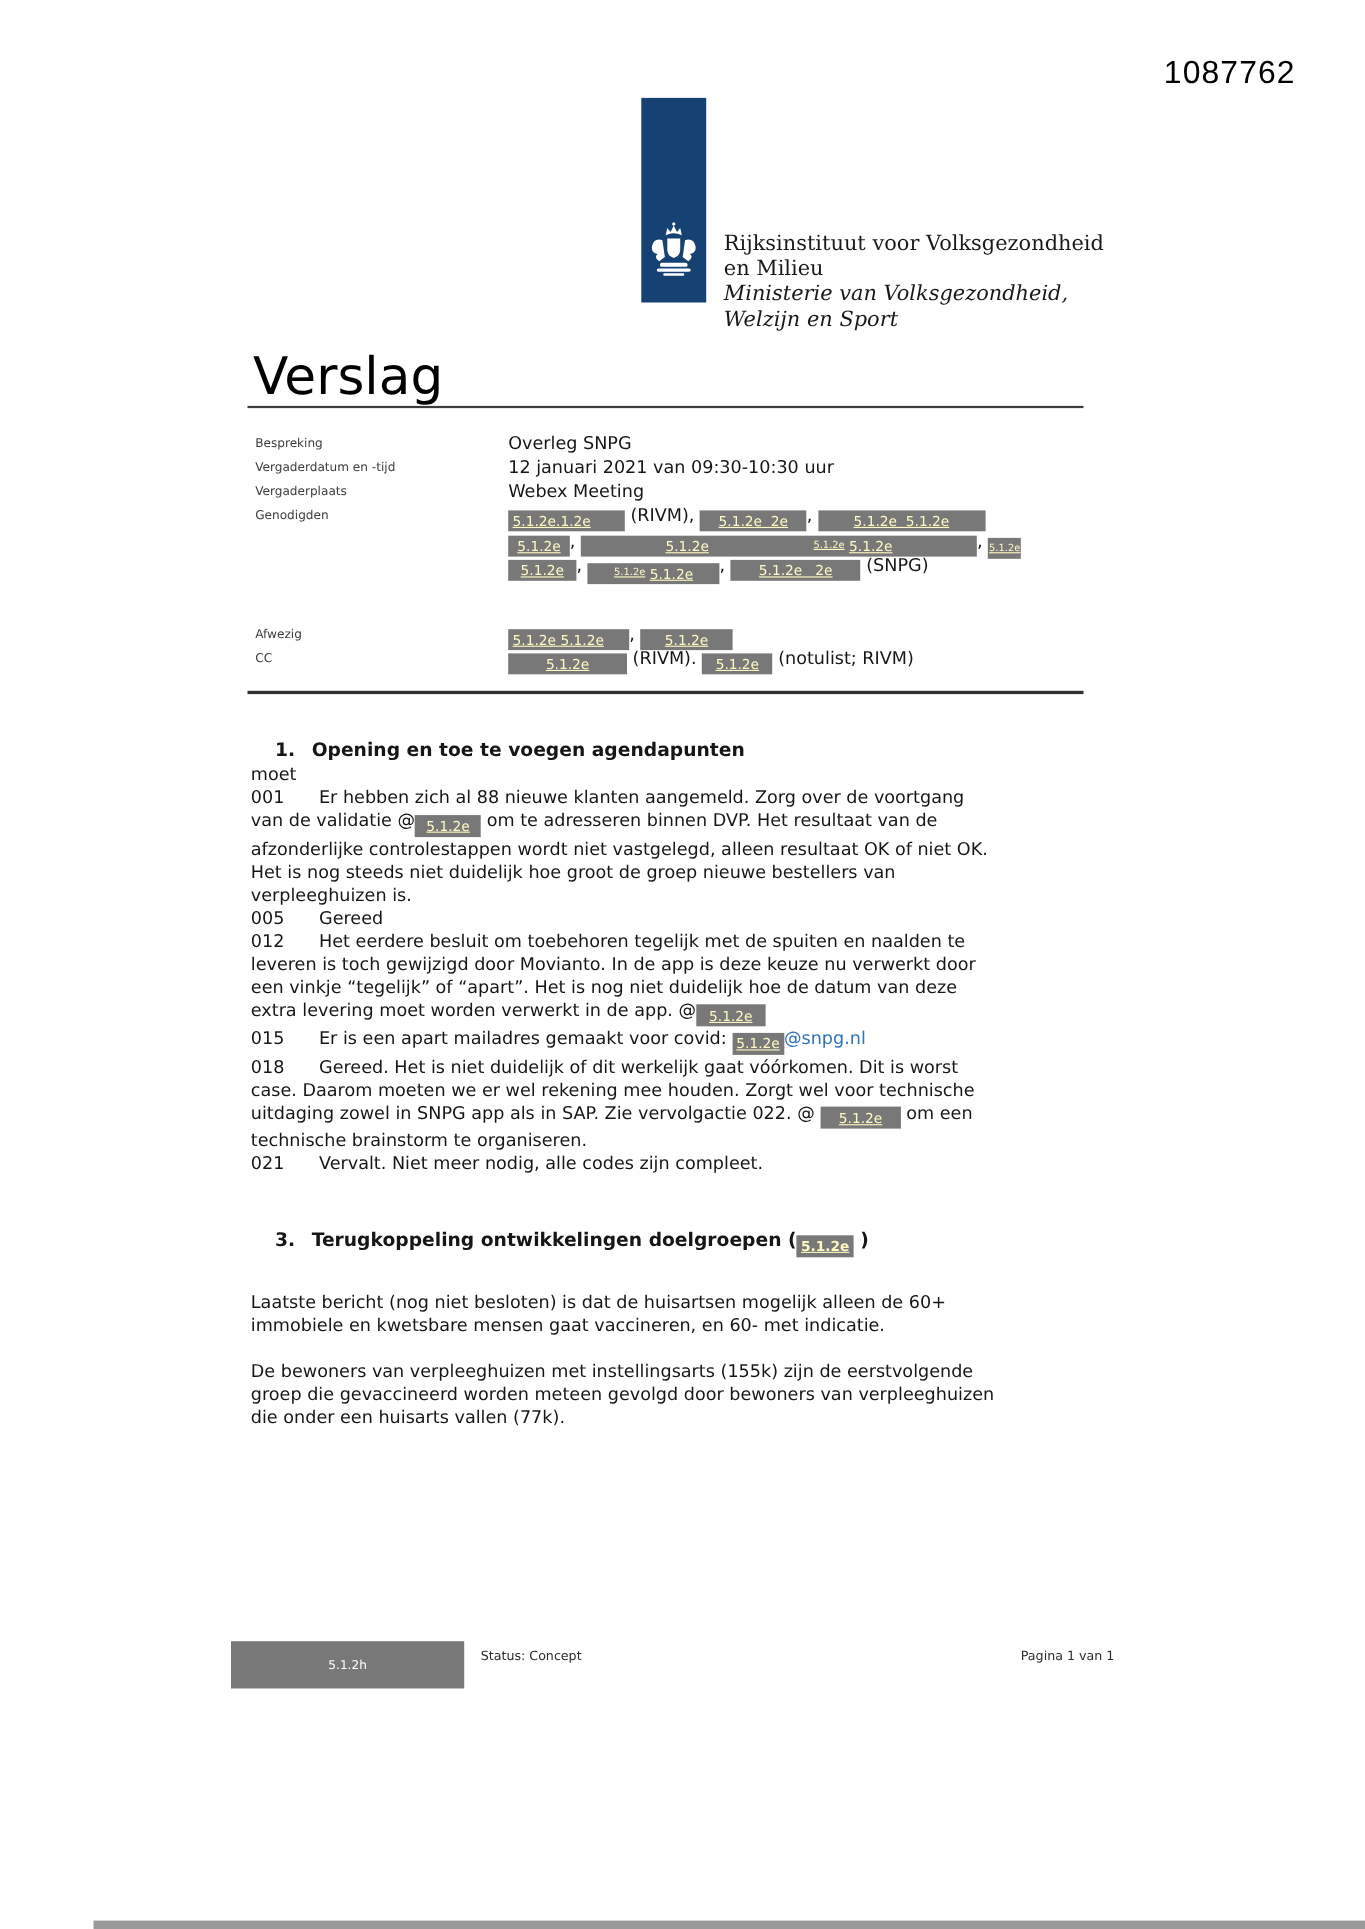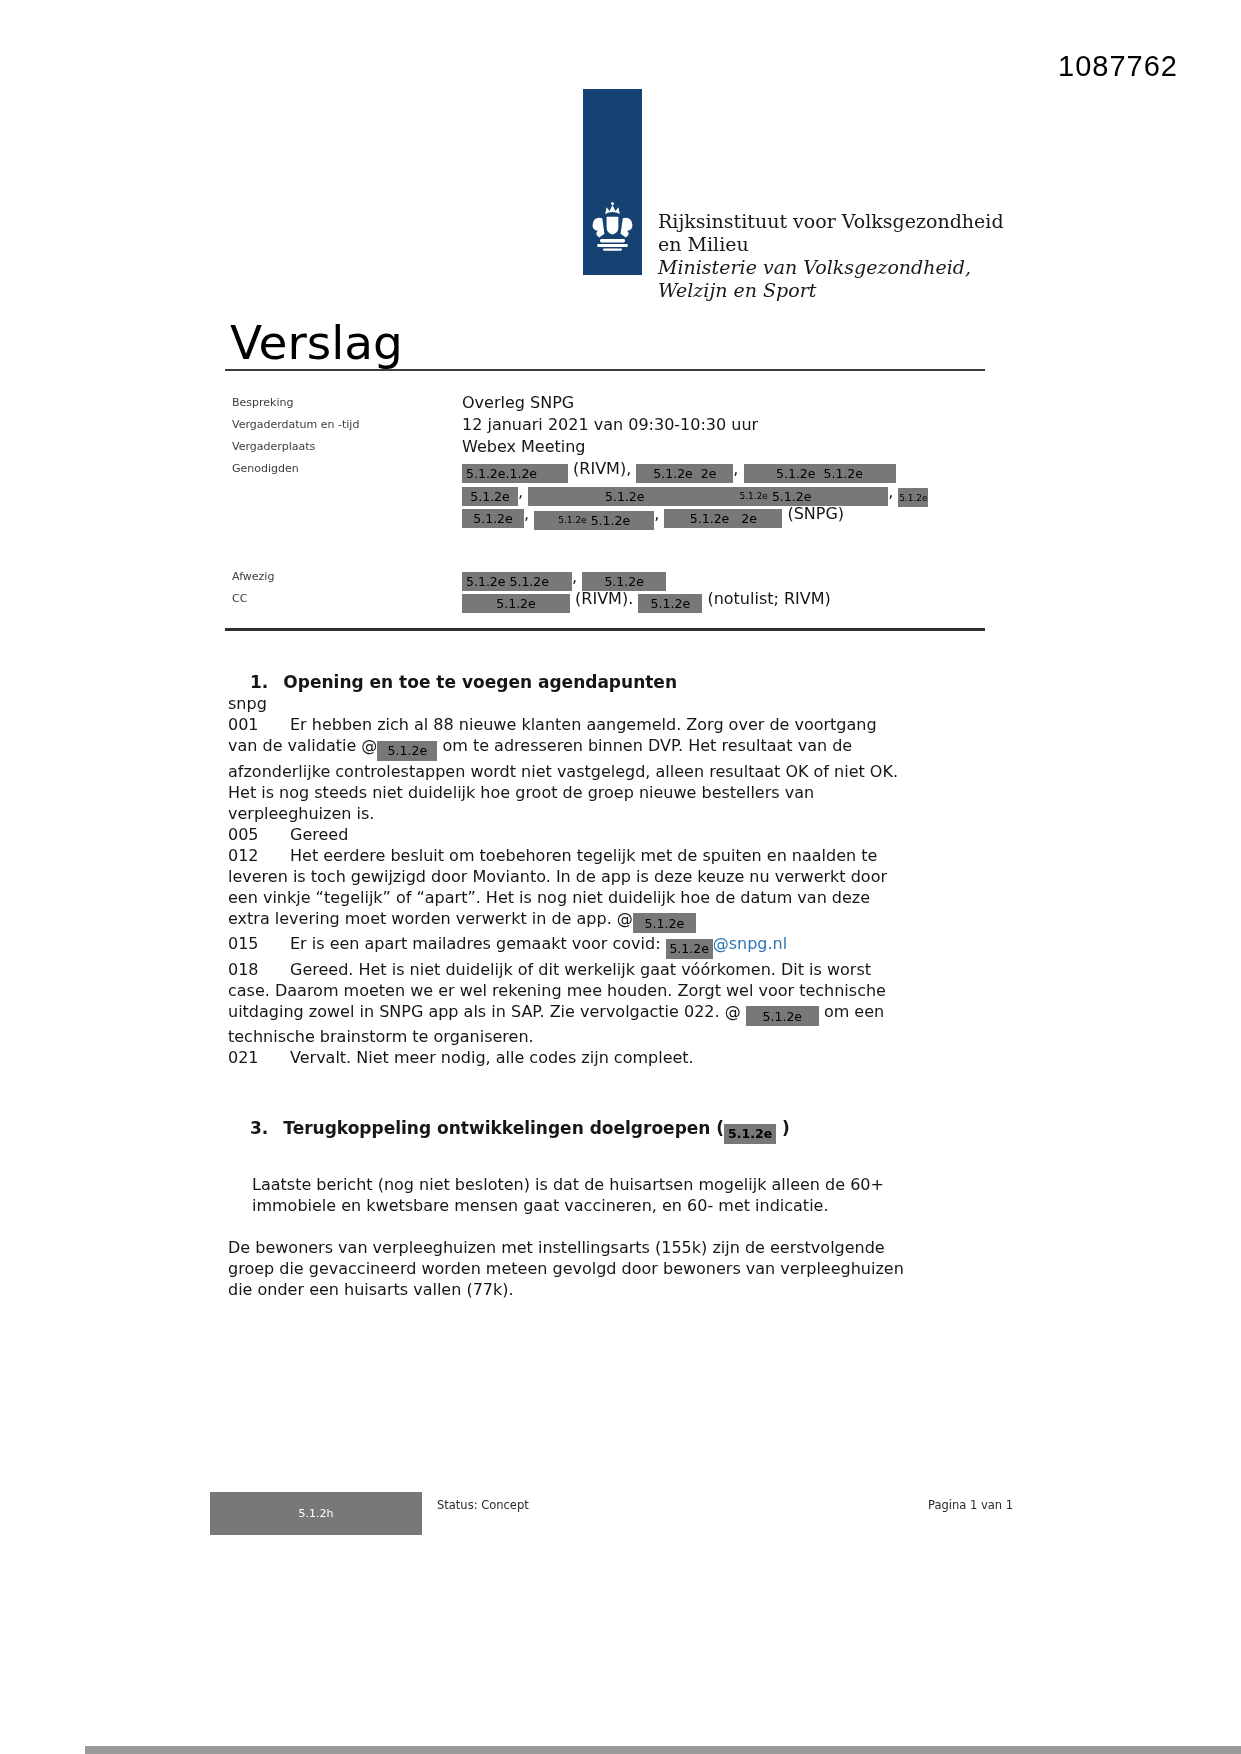--- a/index.html
+++ b/index.html
@@ -20,35 +20,35 @@
   .rule1{position:absolute;left:225px;top:369px;width:760px;height:2px;background:#3c3c3c;}
   .rule2{position:absolute;left:225px;top:628px;width:760px;height:3px;background:#303030;}
   
   .meta-row{position:absolute;left:0;width:1050px;}
   .meta-label{position:absolute;left:232px;top:3px;font-size:11px;color:#3d3d3d;white-space:pre;}
   .meta-value{position:absolute;left:462px;top:0;font-size:16px;color:#161616;white-space:pre;}
   .meta-line{height:22.5px;white-space:pre;}
   .mr-0{top:393px}.mr-1{top:415px}.mr-2{top:437px}.mr-3{top:459px}.mr-4{top:567px}.mr-5{top:589px}
   
   .chip{display:inline-flex;align-items:center;justify-content:center;height:19px;
-    background:var(--redact,#787878);color:#000000;font-size:12.5px;vertical-align:-4px;
-    padding:0 4px;box-sizing:border-box;}
+    background:var(--redact,#787878);color:#fef9c3;font-size:12.5px;vertical-align:-4px;
+    padding:0 4px;box-sizing:border-box;text-decoration:underline;}
   .chip .cp{white-space:pre;}
   .chip .cp.s{font-size:9px;}
   .chip.j-start{justify-content:flex-start;}
   .content .chip{height:20px;vertical-align:-4px;}
   
   .content{position:absolute;left:228px;top:672px;width:800px;font-size:16px;line-height:21px;color:#161616;}
   .content .para{white-space:pre-wrap;}
   .heading{font-weight:bold;font-size:17px;}
   .hnum{display:inline-block;margin-left:22px;margin-right:15px;}
   .bnum{display:inline-block;width:62px;}
   .c-b2{margin-top:26px;}
   .c-b11{margin-top:50px;}
-  .c-b12{margin-top:30px;margin-left:24px;}
+  .c-b12{margin-top:30px;}
   .c-b13{margin-top:21px;}
   a.email-link{color:var(--link,#2E74B5);text-decoration:none;}
   
   .footer-chip{position:absolute;left:210px;top:1492px;width:212px;height:43px;background:var(--redact,#787878);
     color:#ffffff;font-size:11px;display:flex;align-items:center;justify-content:center;}
   .footer-status{position:absolute;left:437px;top:1498px;font-size:11.5px;color:#2b2b2b;}
   .footer-page{position:absolute;left:928px;top:1498px;font-size:11.5px;color:#2b2b2b;}
   .bottom-edge{position:absolute;left:85px;top:1746px;width:1156px;height:8px;background:#9a9a9a;}
 </style>
 </head>
@@ -105,21 +105,21 @@
       <div class="meta-row mr-5">
         <div class="meta-label">CC</div>
         <div class="meta-value"><div class="meta-line"><span class="chip" style="width: 108px;"><span class="cp">5.1.2e</span></span><span> (RIVM). </span><span class="chip" style="width: 64px;"><span class="cp">5.1.2e</span></span><span> (notulist; RIVM)</span></div></div>
       </div>
     </div>
 
   <div class="rule2"></div>
 
   <div class="content" id="content">
       <div class="heading c-b0"><span class="hnum">1.</span><span><span>Opening en toe te voegen agendapunten</span></span></div>
-      <div class="para c-b1"><span>snpg</span></div>
+      <div class="para c-b1"><span>moet</span></div>
       <div class="para c-b3"><span class="bnum">001</span><span>Er hebben zich al 88 nieuwe klanten aangemeld. Zorg over de voortgang</span><br><span>van de validatie @</span><span class="chip" style="width: 60px;"><span class="cp">5.1.2e</span></span><span> om te adresseren binnen DVP. Het resultaat van de</span><br><span>afzonderlijke controlestappen wordt niet vastgelegd, alleen resultaat OK of niet OK.</span><br><span>Het is nog steeds niet duidelijk hoe groot de groep nieuwe bestellers van</span><br><span>verpleeghuizen is.</span></div>
       <div class="para c-b4"><span class="bnum">005</span><span>Gereed</span></div>
       <div class="para c-b6"><span class="bnum">012</span><span>Het eerdere besluit om toebehoren tegelijk met de spuiten en naalden te</span><br><span>leveren is toch gewijzigd door Movianto. In de app is deze keuze nu verwerkt door</span><br><span>een vinkje “tegelijk” of “apart”. Het is nog niet duidelijk hoe de datum van deze</span><br><span>extra levering moet worden verwerkt in de app. @</span><span class="chip" style="width: 63px;"><span class="cp">5.1.2e</span></span></div>
       <div class="para c-b7"><span class="bnum">015</span><span>Er is een apart mailadres gemaakt voor covid: </span><span class="chip" style="width: 47px;"><span class="cp">5.1.2e</span></span><a class="email-link" href="#">@snpg.nl</a></div>
       <div class="para c-b9"><span class="bnum">018</span><span>Gereed. Het is niet duidelijk of dit werkelijk gaat vóórkomen. Dit is worst</span><br><span>case. Daarom moeten we er wel rekening mee houden. Zorgt wel voor technische</span><br><span>uitdaging zowel in SNPG app als in SAP. Zie vervolgactie 022. @ </span><span class="chip" style="width: 73px;"><span class="cp">5.1.2e</span></span><span> om een</span><br><span>technische brainstorm te organiseren.</span></div>
       <div class="para c-b10"><span class="bnum">021</span><span>Vervalt. Niet meer nodig, alle codes zijn compleet.</span></div>
       <div class="heading c-b11"><span class="hnum">3.</span><span><span>Terugkoppeling ontwikkelingen doelgroepen (</span><span class="chip" style="width: 52px;">
             <span class="cp">5.1.2e</span>
           </span><span> )</span></span></div>
       <div class="para c-b12"><span>Laatste bericht (nog niet besloten) is dat de huisartsen mogelijk alleen de 60+</span><br><span>immobiele en kwetsbare mensen gaat vaccineren, en 60- met indicatie.</span></div>

